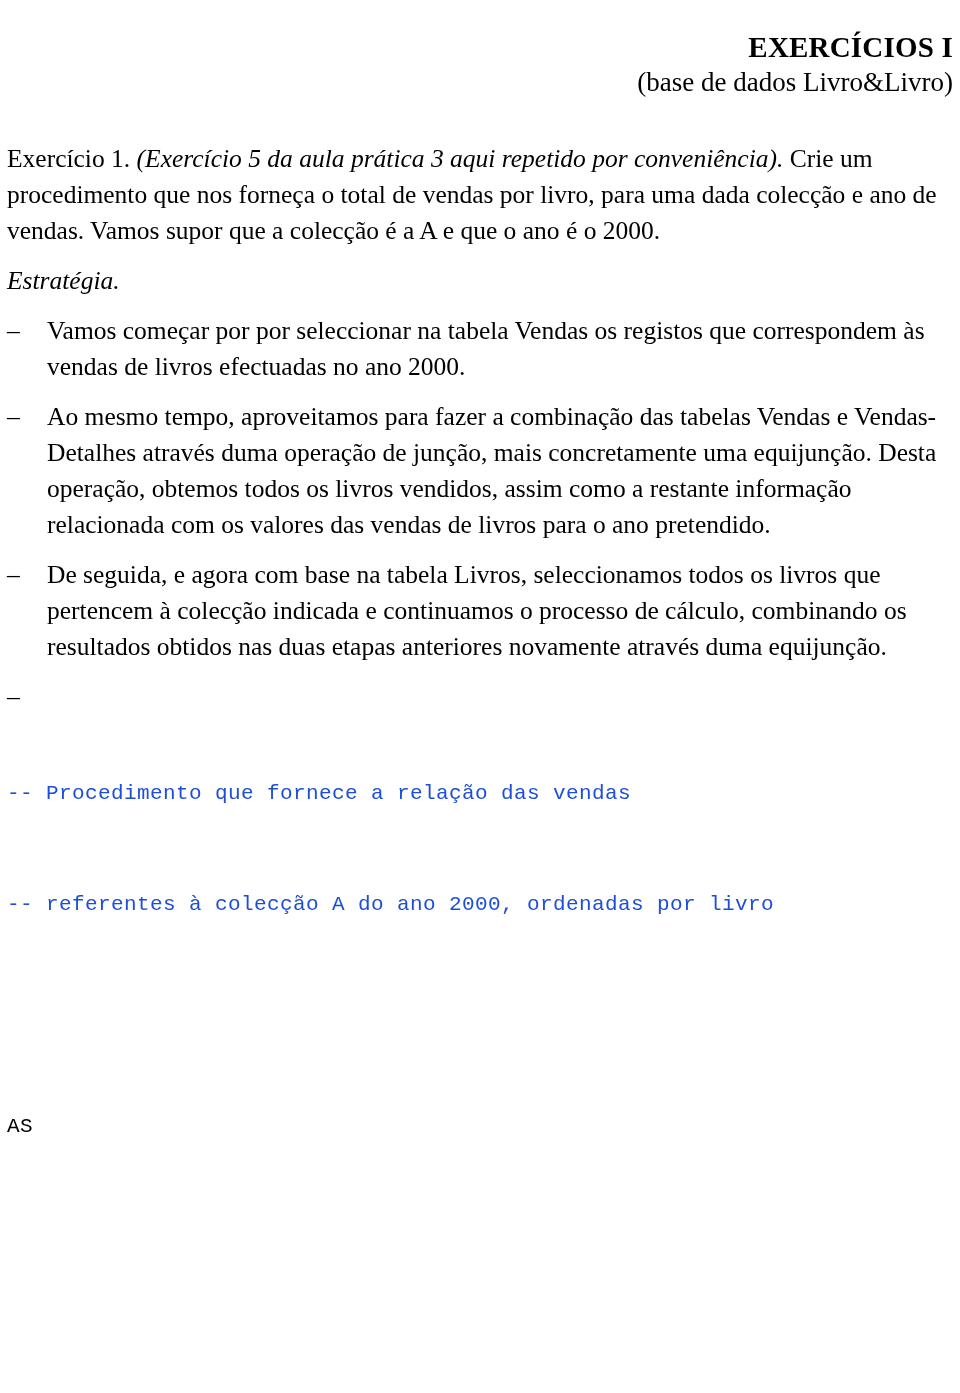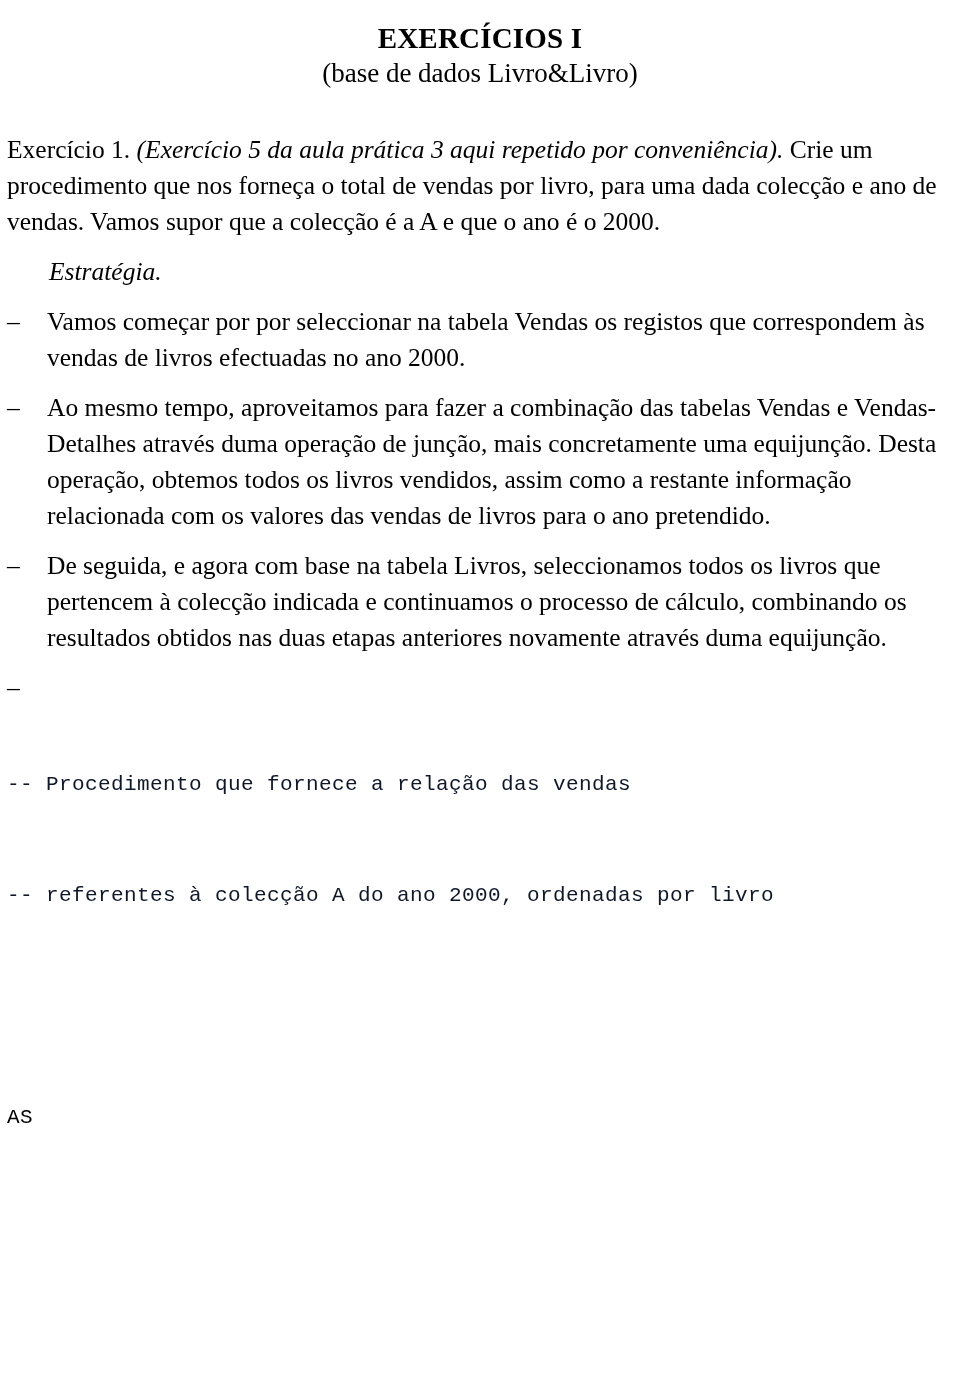--- a/index.html
+++ b/index.html
@@ -17,22 +17,23 @@
   .page {
     width: 960px;
     height: 1393px;
     box-sizing: border-box;
     padding: 0 7px 0 7px;
     position: relative;
   }
 
   
   .title-block {
-    text-align: center;
+    text-align: right;
     padding-top: 20px;
+    margin-top: 9px;
   }
   .doc-title {
     font-size: 29px;
     font-weight: bold;
     line-height: 36px;
     letter-spacing: 0.2px;
   }
   .doc-subtitle {
     font-size: 27px;
     font-weight: normal;
@@ -47,21 +48,20 @@
   .spacer-lg { height: 42px; }
   .spacer-md { height: 22px; }
   .spacer-sm { height: 14px; }
 
   .ex-head { font-weight: normal; }
   .ex-note { font-style: italic; margin-top: 32px; }
   .estrategia {
     font-style: italic;
     font-size: 25.5px;
     line-height: 36px;
-    margin-left: 42px;
   }
 
   
   .bullets {
     margin: 0;
     padding: 0;
     list-style: none;
   }
   .bullet {
     position: relative;
@@ -82,21 +82,21 @@
 
   
   .code-block {
     font-family: "Liberation Mono", "DejaVu Sans Mono", monospace;
     font-size: 21px;
     line-height: 37px;
     white-space: pre;
     letter-spacing: 0.4px;
   }
   .code-line { white-space: pre; }
-  .code-comment { color: #0f172a; }
+  .code-comment { color: #1d4ed8; }
 </style>
 </head>
 <body>
 
 <div class="page">
 
   <div class="title-block">
     <div class="doc-title">EXERCÍCIOS I</div>
     <div class="doc-subtitle">(base de dados Livro&amp;Livro)</div>
   </div>

